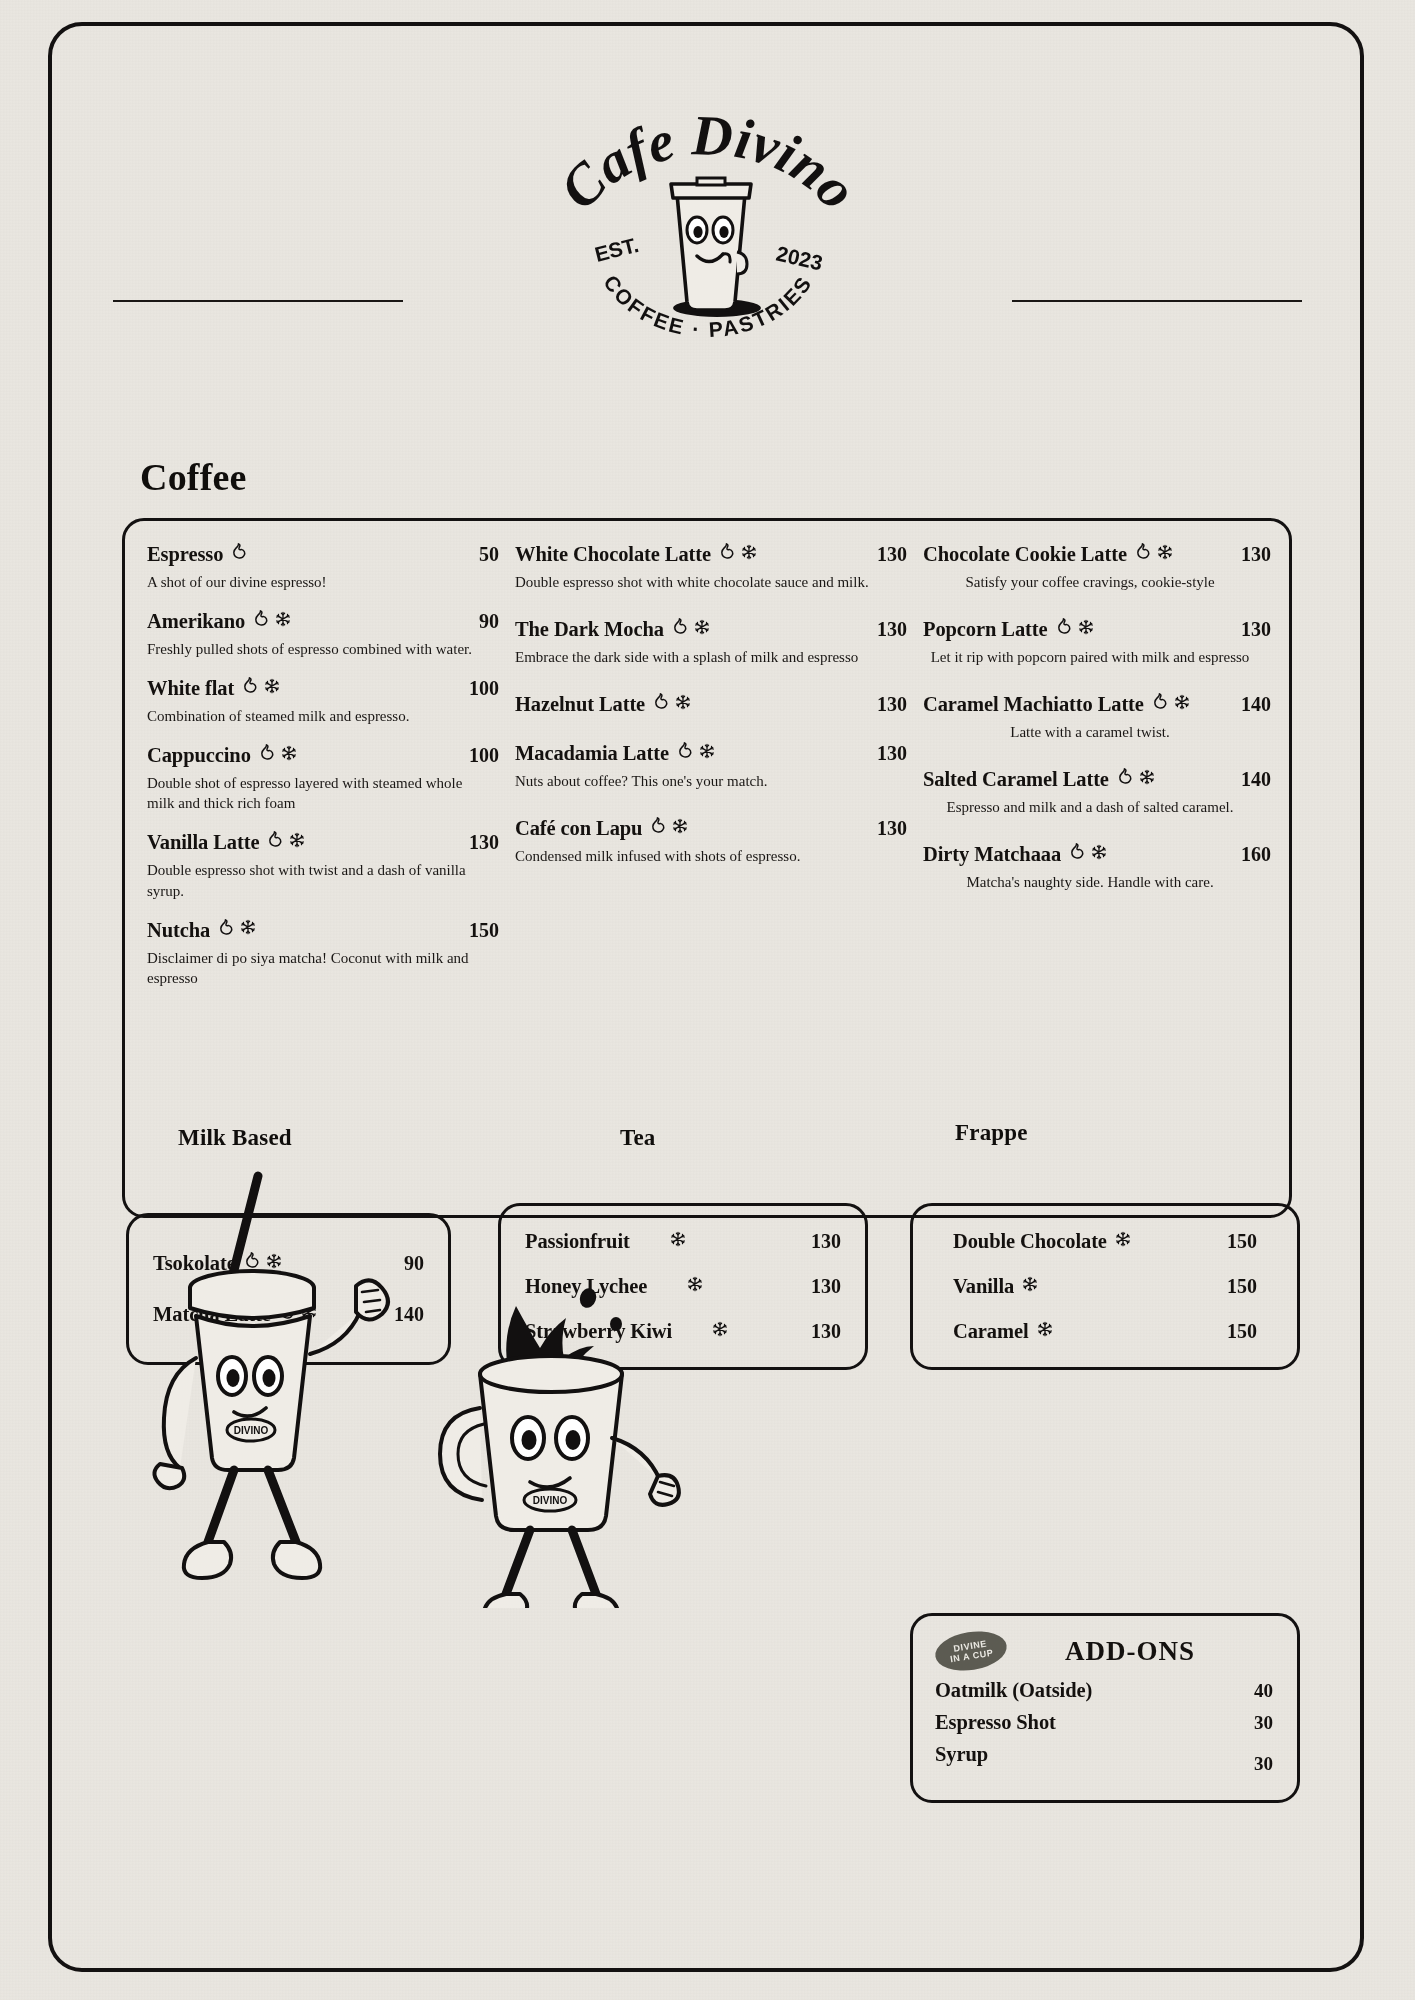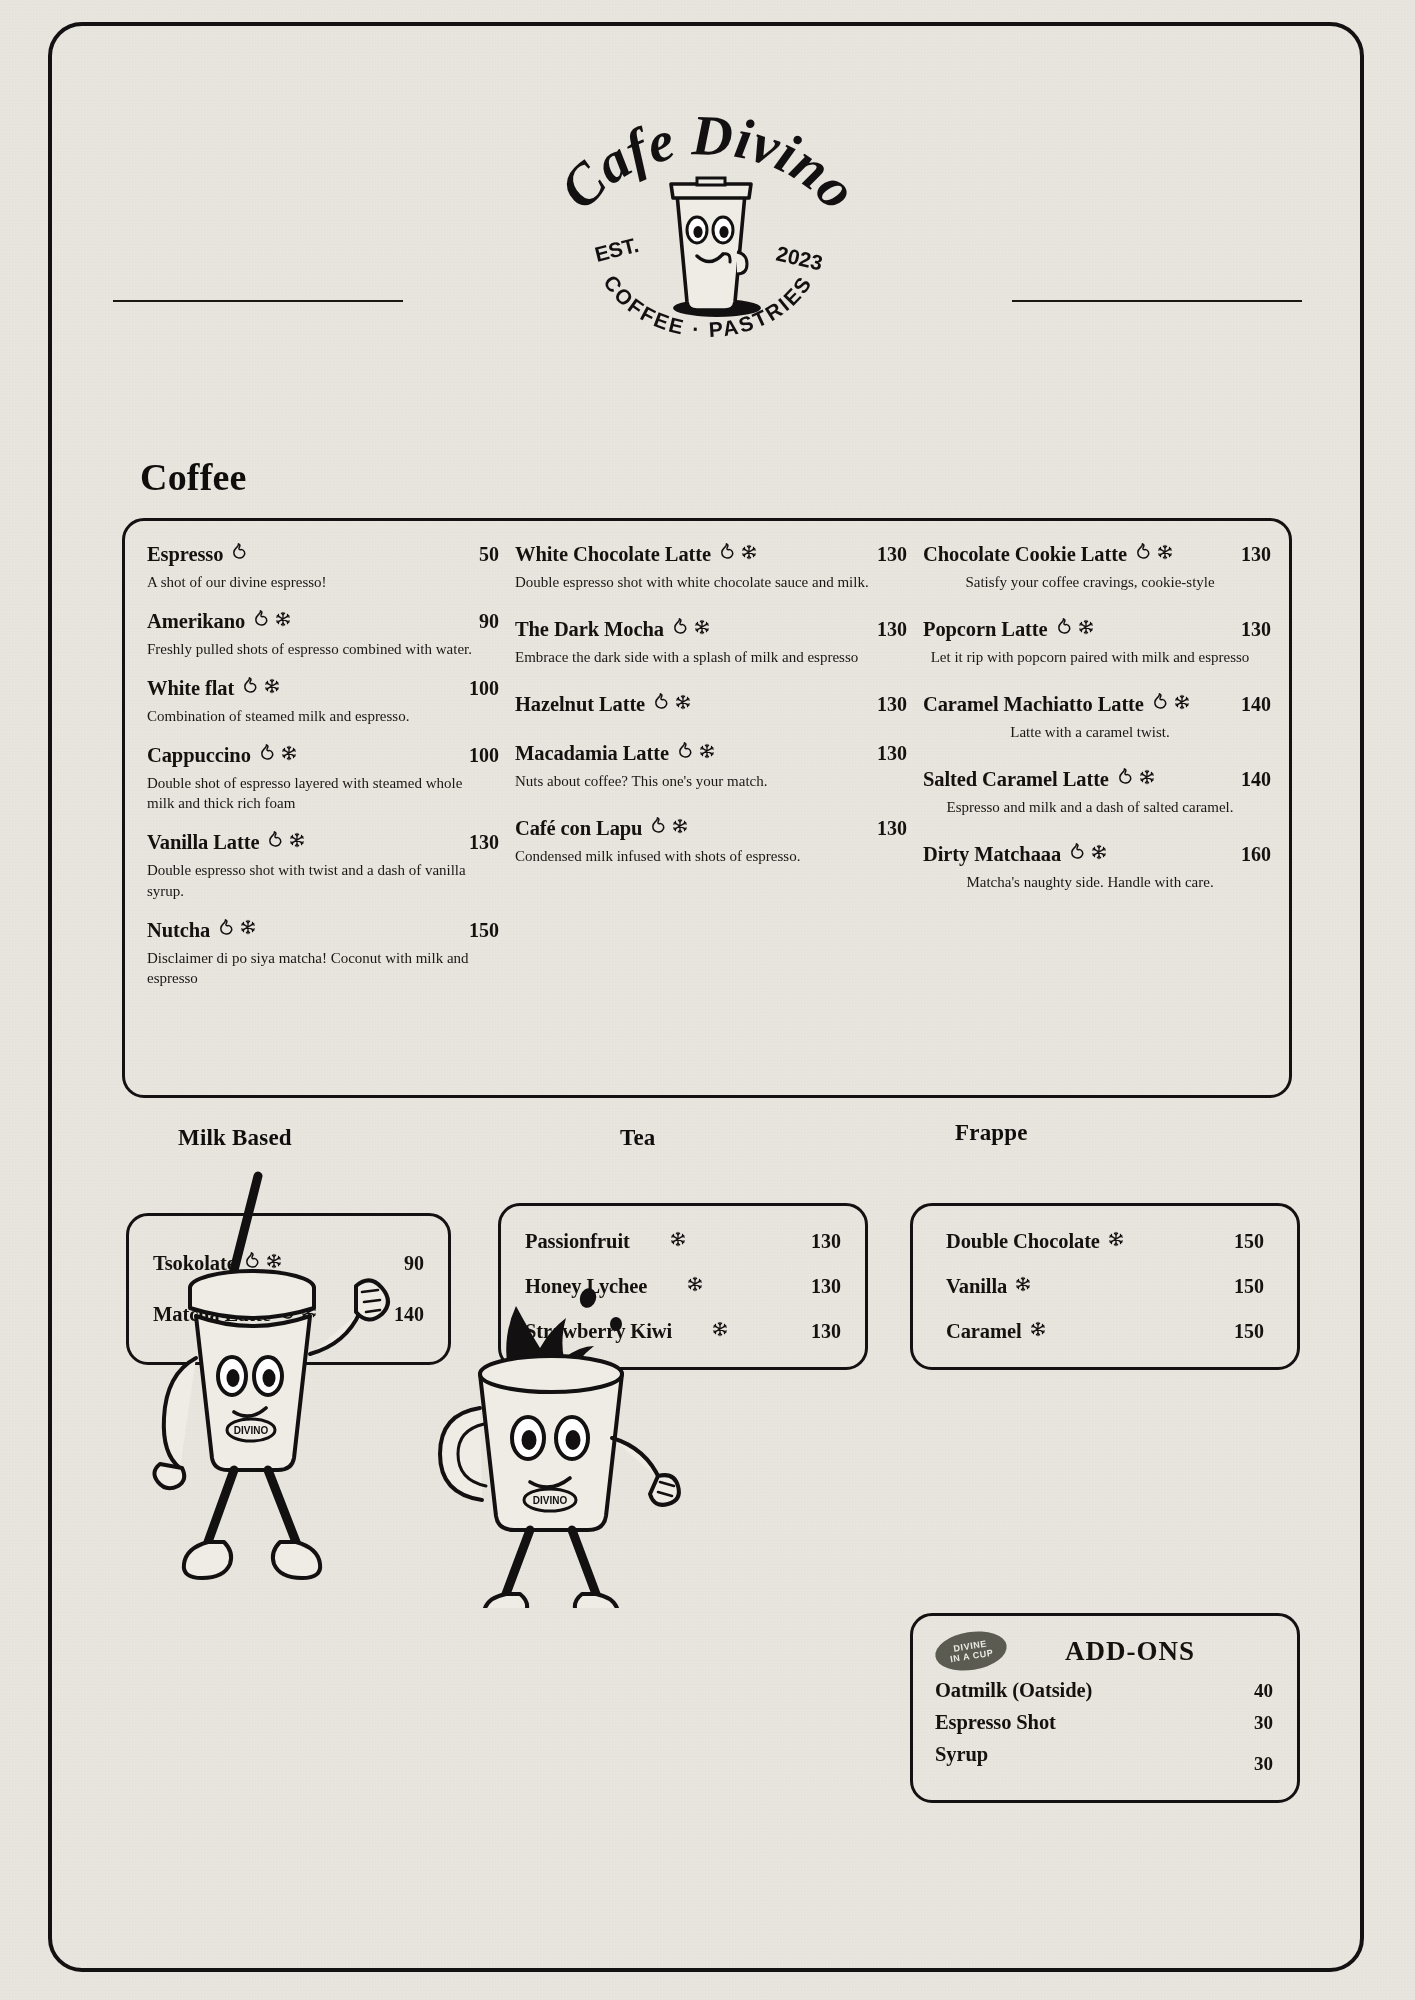--- a/index.html
+++ b/index.html
@@ -56,21 +56,21 @@
   }
 
   
   .card{
     position:absolute;
     border:3px solid #131111;
     border-radius:22px;
     box-sizing:border-box;
   }
   .coffee-card{
-    left:122px;top:518px;width:1170px;height:580px;
+    left:122px;top:518px;width:1170px;height:700px;
   }
   .coffee-cols{
     position:absolute;inset:0;
     display:flex;
     padding:22px 18px 10px 22px;
     box-sizing:border-box;
     gap:16px;
   }
   .col{flex:1;min-width:0;}
   .col.c1{flex:0 0 352px;}
@@ -133,21 +133,21 @@
     display:flex;flex-direction:column;
     justify-content:center;
   }
   .simple-row{
     display:flex;align-items:baseline;
     font-weight:700;font-size:21px;
     margin:10px 0;
   }
   .milk-card .simple-row{margin:14px 0;font-size:21px;}
   .tea-card .simple-row{margin:11px 0;font-size:20px;gap:32px;}
-  .frappe-card .simple-row{margin:11px 9px;font-size:20.5px;}
+  .frappe-card .simple-row{margin:11px 16px;font-size:20.5px;}
   .simple-row .price{font-size:20px;}
 
   
   .addons-card{left:910px;top:1613px;width:390px;height:190px;}
   .addons-inner{
     position:absolute;inset:0;
     padding:16px 24px 10px 22px;
     box-sizing:border-box;
   }
   .addons-head{

